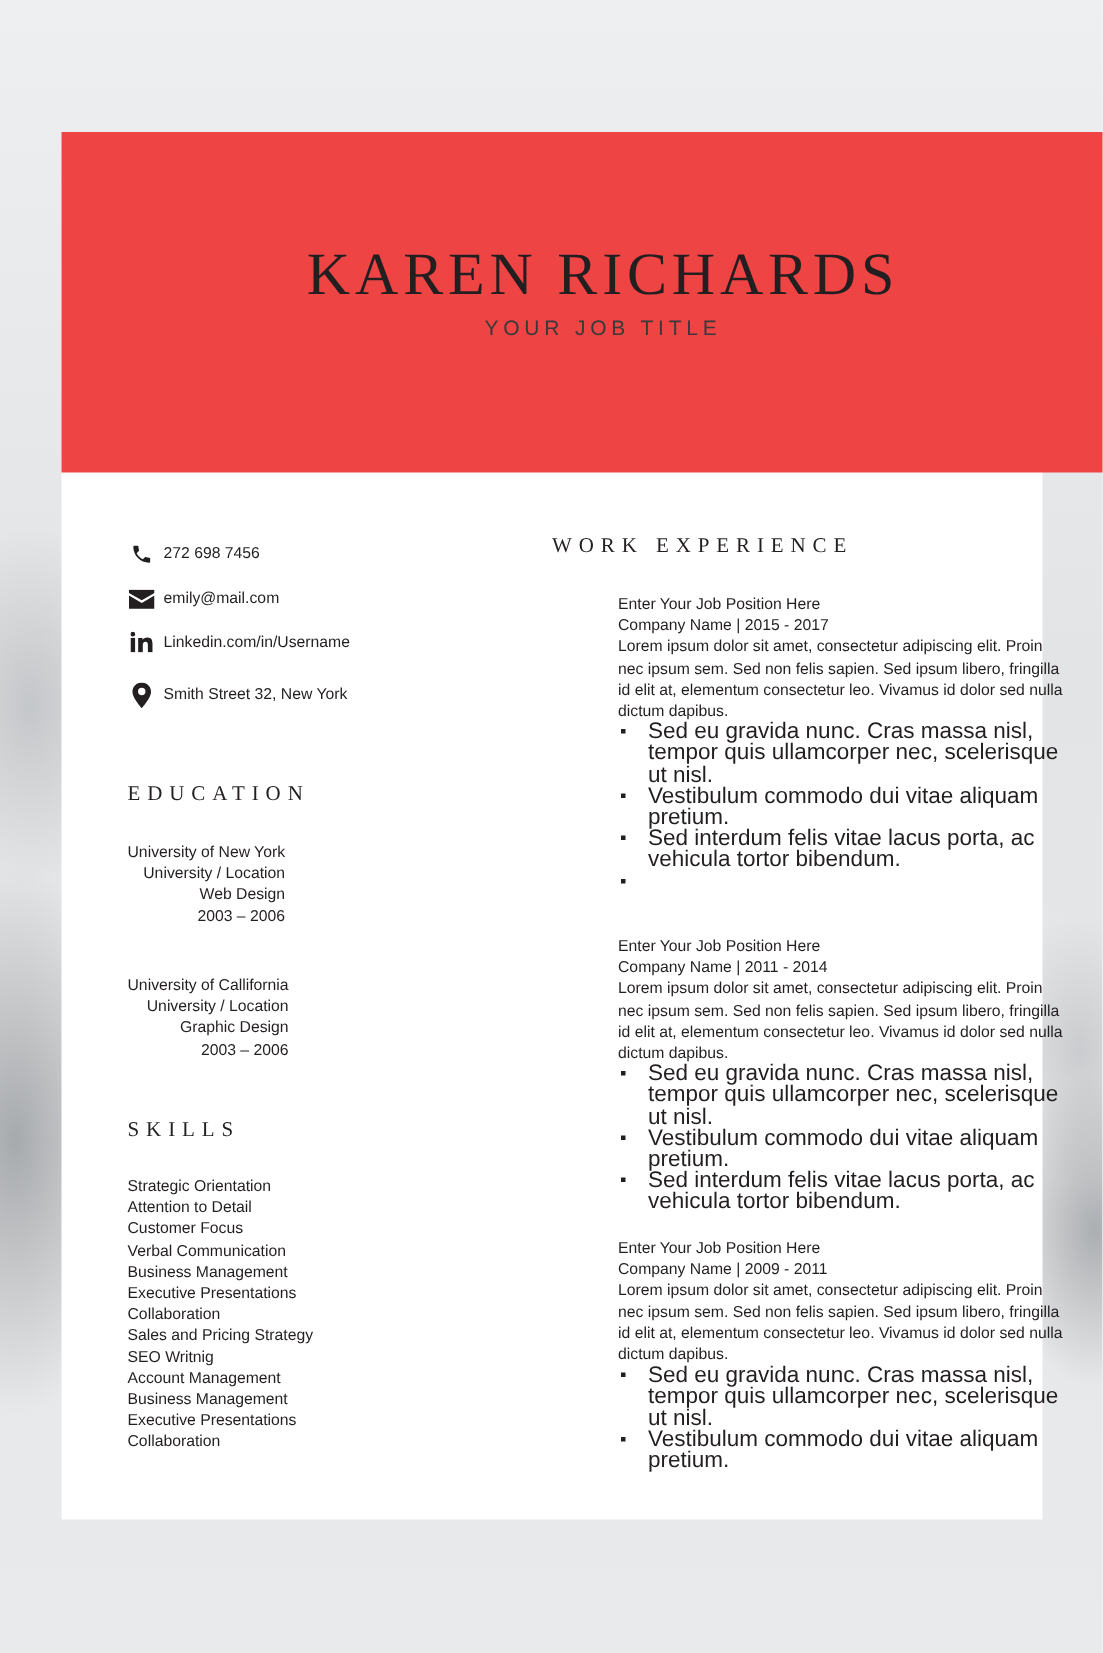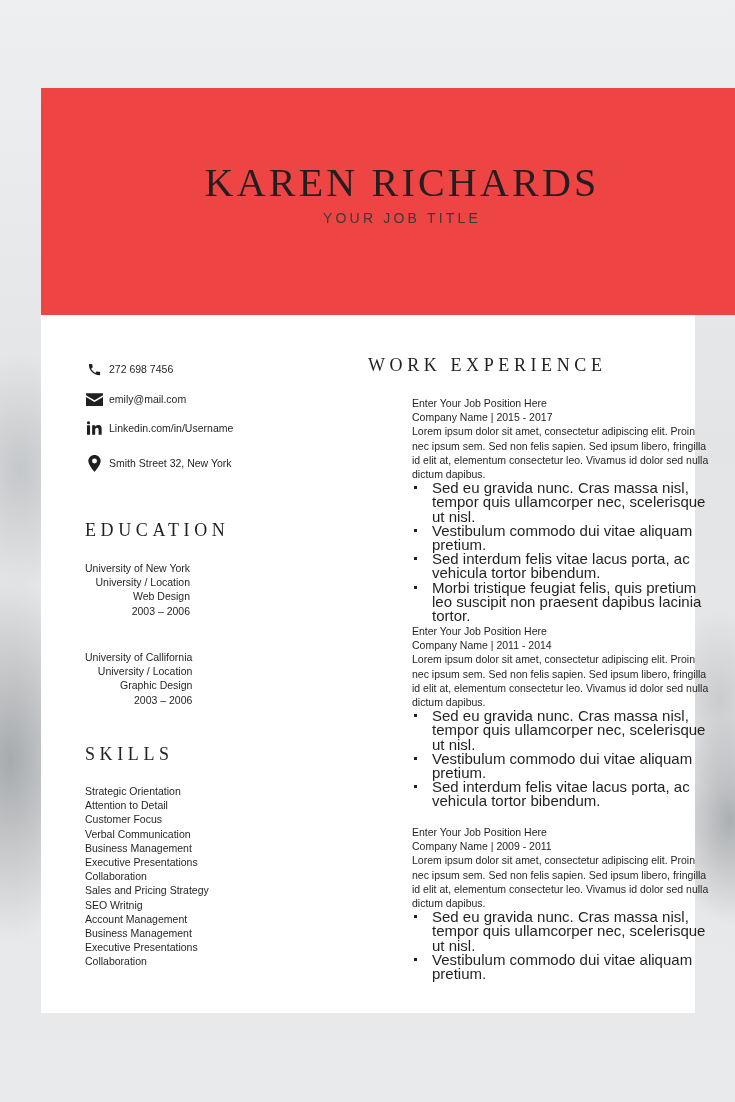--- a/index.html
+++ b/index.html
@@ -58,21 +58,21 @@
       width: 18px; height: 18px; margin-right: 6px;
       display: flex; align-items: center; justify-content: center;
     }
     .contact-item .ico svg { display: block; }
     .contact-text {
       font-size: 10.5px; color: #231f20; line-height: 14px;
     }
     .section-title {
       position: absolute; left: 0;
       font-family: "Liberation Serif", "DejaVu Serif", serif;
-      font-size: 18px;
+      font-size: 14px;
       letter-spacing: 4.6px;
       color: #231f20;
       line-height: 18px;
       white-space: nowrap;
     }
     .line {
       font-size: 10.5px; color: #231f20; line-height: 14.2px;
       white-space: nowrap;
     }
     .block { position: absolute; left: 0; }
@@ -178,21 +178,21 @@
     <div class="section-title" style="top:0px;">WORK EXPERIENCE</div>
 
     <div class="job" style="top:40px;">
       <div class="p">Enter Your Job Position Here</div>
       <div class="p">Company Name | 2015 - 2017</div>
       <div class="p">Lorem ipsum dolor sit amet, consectetur adipiscing elit. Proin nec ipsum sem. Sed non felis sapien. Sed ipsum libero, fringilla id elit at, elementum consectetur leo. Vivamus id dolor sed nulla dictum dapibus.</div>
       <ul>
         <li><span class="bullet"></span><span>Sed eu gravida nunc. Cras massa nisl, tempor quis ullamcorper nec, scelerisque ut nisl.</span></li>
         <li><span class="bullet"></span><span>Vestibulum commodo dui vitae aliquam pretium.</span></li>
         <li><span class="bullet"></span><span>Sed interdum felis vitae lacus porta, ac vehicula tortor bibendum.</span></li>
-        <li><span class="bullet"></span><span>Morbi tristique feugiat felis, quis pretium leo suscipit non praesent dapibus lacinia tortor.</span></li>
+        <li><span class="bullet"></span></li>
       </ul>
     </div>
 
     <div class="job" style="top:268px;">
       <div class="p">Enter Your Job Position Here</div>
       <div class="p">Company Name | 2011 - 2014</div>
       <div class="p">Lorem ipsum dolor sit amet, consectetur adipiscing elit. Proin nec ipsum sem. Sed non felis sapien. Sed ipsum libero, fringilla id elit at, elementum consectetur leo. Vivamus id dolor sed nulla dictum dapibus.</div>
       <ul>
         <li><span class="bullet"></span><span>Sed eu gravida nunc. Cras massa nisl, tempor quis ullamcorper nec, scelerisque ut nisl.</span></li>
         <li><span class="bullet"></span><span>Vestibulum commodo dui vitae aliquam pretium.</span></li>

